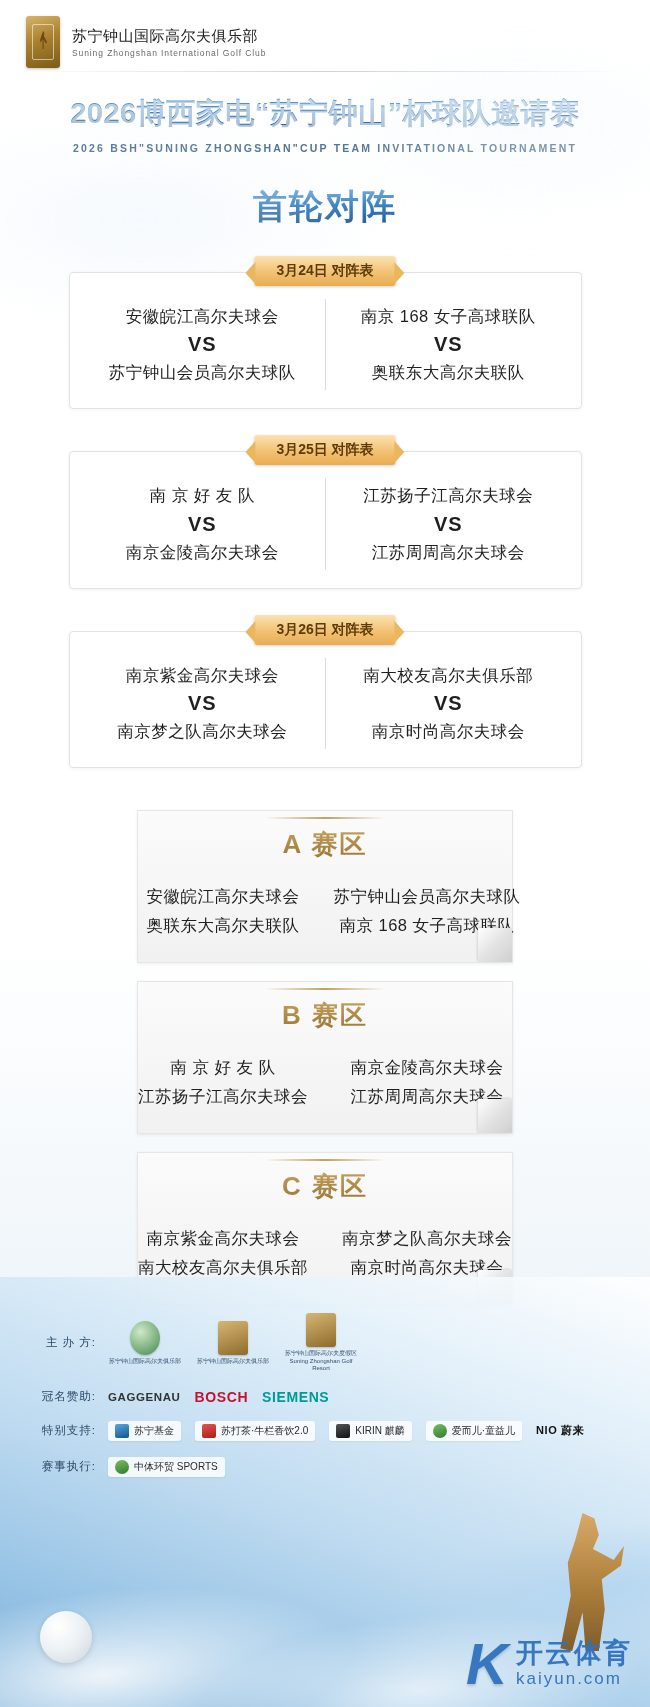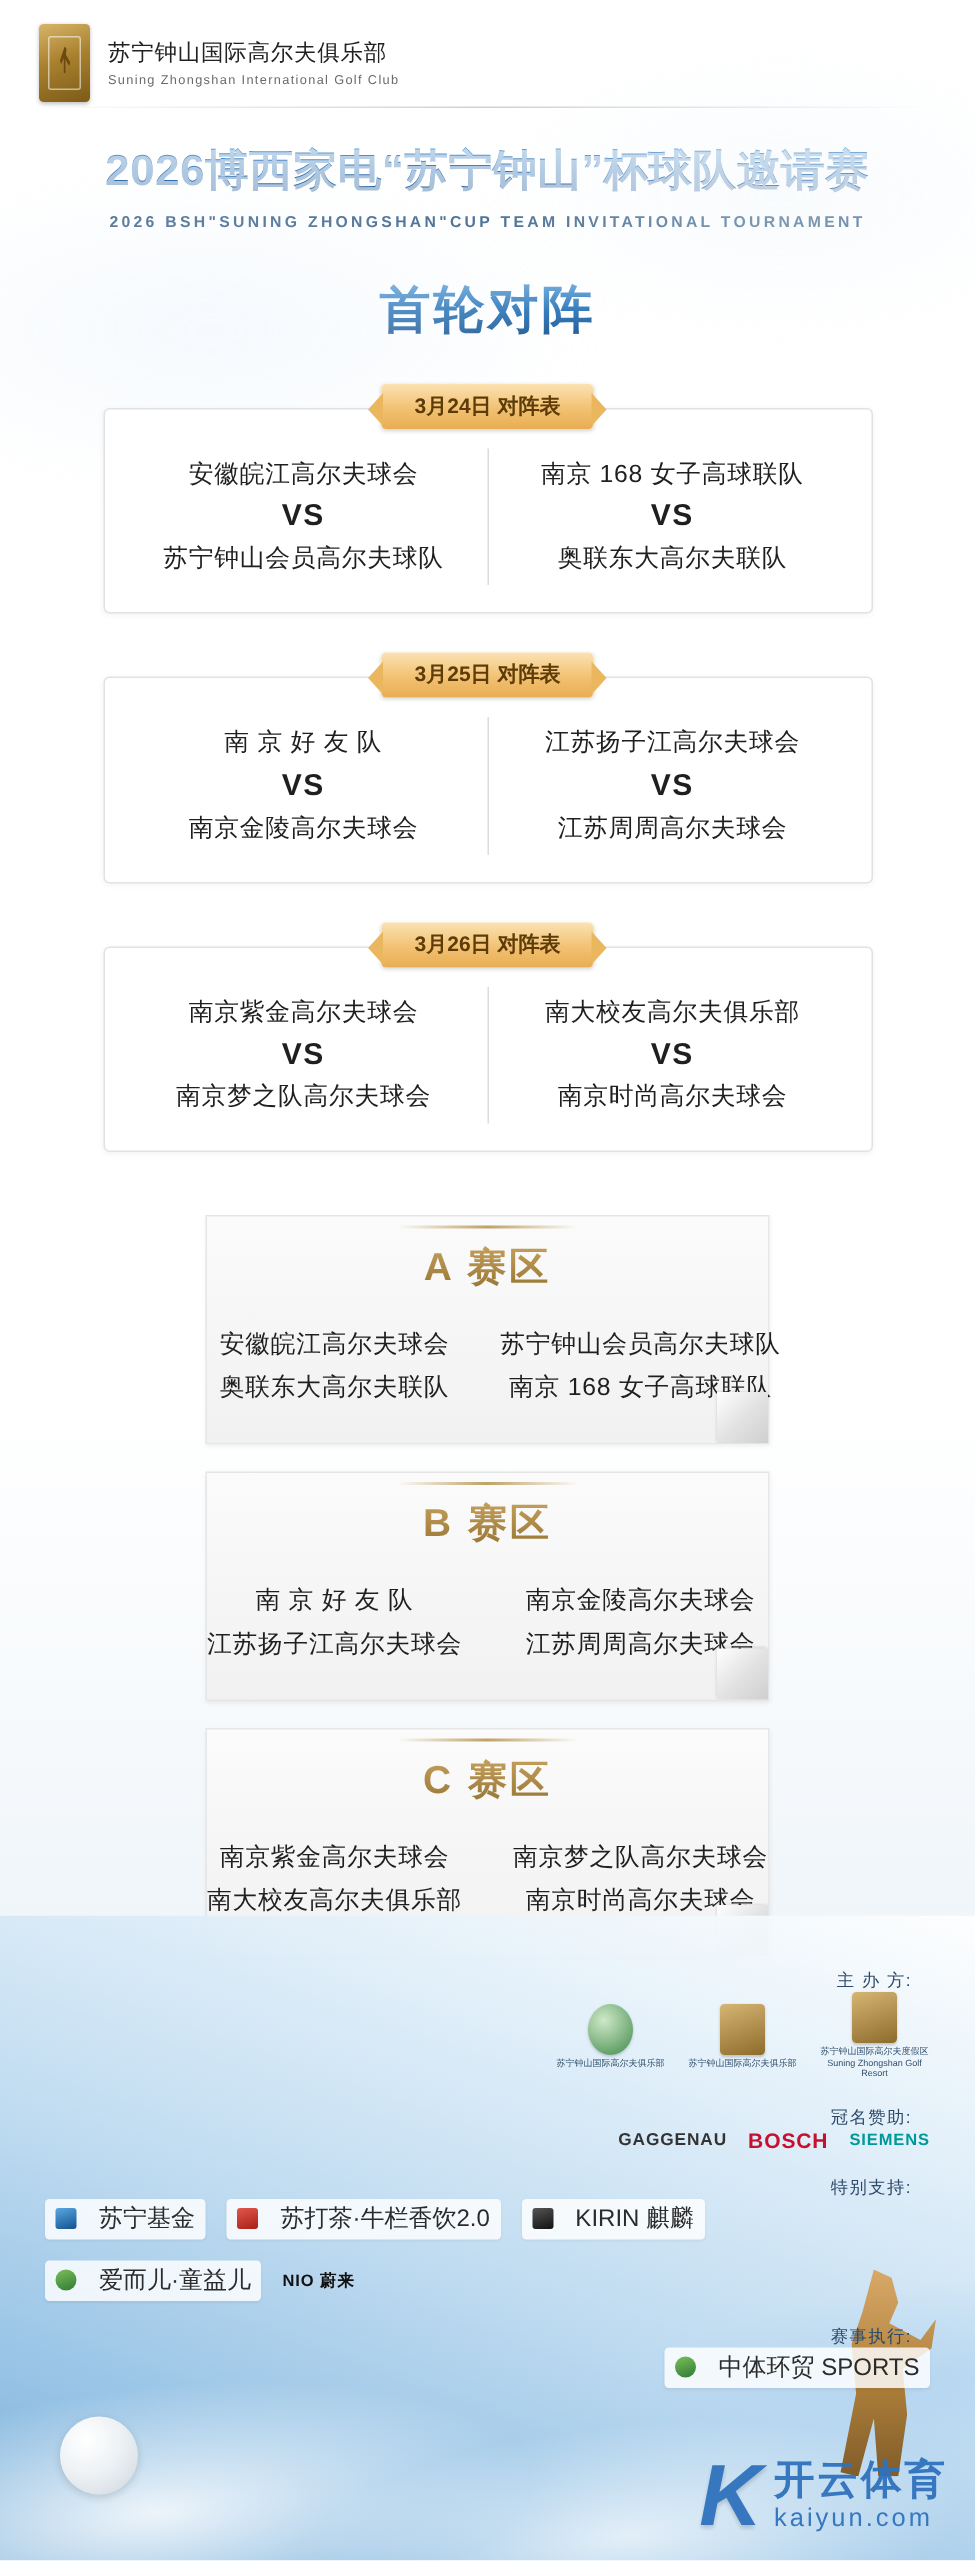--- a/index.html
+++ b/index.html
@@ -260,62 +260,61 @@
     clip-path: polygon(44% 0%, 60% 4%, 66% 16%, 58% 26%, 86% 34%, 100% 24%, 96% 38%, 70% 48%, 74% 70%, 66% 100%, 48% 100%, 44% 72%, 30% 100%, 14% 98%, 28% 60%, 24% 36%, 34% 20%);
     opacity: .95;
   }
   .sponsors {
     position: absolute;
     left: 0; right: 0; top: 36px;
     padding: 0 30px;
   }
   .sp-row {
     display: flex;
-    align-items: flex-end;
+    align-items: center;
     margin-bottom: 16px;
-    flex-direction: column;
   }
   .sp-label {
     width: 78px;
     flex: none;
     font-size: 11.5px;
     color: #2c4a68;
     letter-spacing: 1px;
     text-align: right;
     padding-right: 12px;
   }
   .sp-items {
     display: flex;
     align-items: center;
     gap: 14px;
     flex-wrap: wrap;
   }
   .sp-chip {
     display: flex;
     align-items: center;
-    gap: 15px;
+    gap: 5px;
     background: rgba(255,255,255,.82);
     border-radius: 3px;
     padding: 3px 7px;
-    font-size: 16px;
+    font-size: 10px;
     color: #2b2b2b;
     white-space: nowrap;
     box-shadow: 0 1px 2px rgba(0,0,0,.06);
   }
   .sp-chip .mark {
     width: 14px; height: 14px; border-radius: 2px; flex: none;
     background: linear-gradient(160deg,#cfae6b,#8a6a2a);
   }
   .sp-chip .mark.green { background: linear-gradient(160deg,#7bbf5a,#2f7a36); border-radius: 50%; }
   .sp-chip .mark.red   { background: linear-gradient(160deg,#e2564d,#a81f17); }
   .sp-chip .mark.blue  { background: linear-gradient(160deg,#5aa9e2,#13518f); }
   .sp-chip .mark.dark  { background: linear-gradient(160deg,#555,#111); }
   .sp-word { font-weight: bold; letter-spacing: .6px; }
   .sp-word.bosch { color: #c8102e; font-size: 14px; }
-  .sp-word.siemens { color: #009999; font-size: 11px; }
+  .sp-word.siemens { color: #009999; font-size: 14px; }
   .sp-word.gaggenau { color: #333; font-size: 11.5px; }
   .sp-word.taylormade { color: #222; font-size: 11.5px; font-style: italic; }
   .sp-word.nio { color: #111; font-size: 11px; }
 
   .organizer-logo {
     display: flex; flex-direction: column; align-items: center; width: 74px;
   }
   .organizer-logo .badge {
     width: 30px; height: 34px; border-radius: 3px;
     background: linear-gradient(160deg,#d7b573,#8d6b2b);

